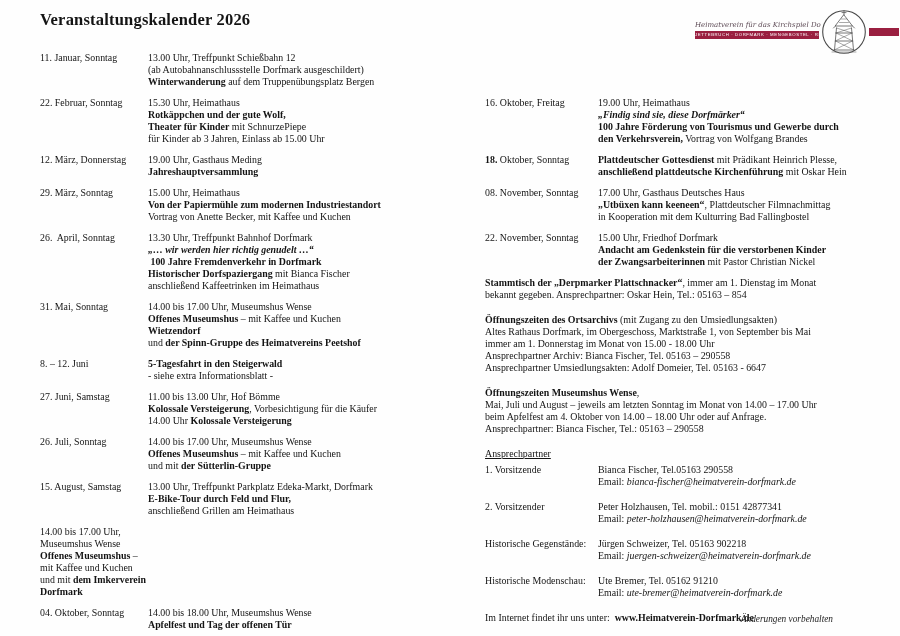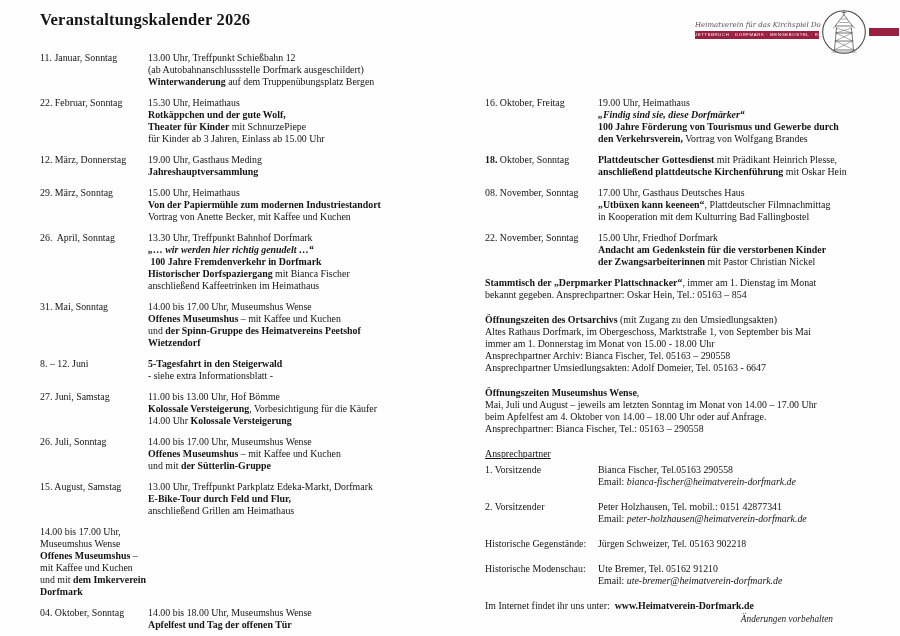--- a/index.html
+++ b/index.html
@@ -107,22 +107,22 @@
           <div class="line"><span class="b"> 100 Jahre Fremdenverkehr in Dorfmark</span></div>
           <div class="line"><span class="b">Historischer Dorfspaziergang</span><span> mit Bianca Fischer</span></div>
           <div class="line"><span>anschließend Kaffeetrinken im Heimathaus</span></div>
         </div>
       </div>
       <div class="row event">
         <div class="date"><span>31. Mai, Sonntag</span></div>
         <div class="desc">
           <div class="line"><span>14.00 bis 17.00 Uhr, Museumshus Wense</span></div>
           <div class="line"><span class="b">Offenes Museumshus</span><span> – mit Kaffee und Kuchen</span></div>
+          <div class="line"><span class="b">Wietzendorf</span></div>
           <div class="line"><span>und </span><span class="b">der Spinn-Gruppe des Heimatvereins Peetshof</span></div>
-          <div class="line"><span class="b">Wietzendorf</span></div>
         </div>
       </div>
       <div class="row event">
         <div class="date"><span>8. – 12. Juni</span></div>
         <div class="desc">
           <div class="line"><span class="b">5-Tagesfahrt in den Steigerwald</span></div>
           <div class="line"><span>- siehe extra Informationsblatt -</span></div>
         </div>
       </div>
       <div class="row event">
@@ -228,20 +228,21 @@
         <div class="date"><span>2. Vorsitzender</span></div>
         <div class="desc">
           <div class="line"><span>Peter Holzhausen, Tel. mobil.: 0151 42877341</span></div>
           <div class="line"><span>Email: </span><span class="i">peter-holzhausen@heimatverein-dorfmark.de</span></div>
         </div>
       </div>
       <div class="row pair">
         <div class="date"><span>Historische Gegenstände:</span></div>
         <div class="desc">
           <div class="line"><span>Jürgen Schweizer, Tel. 05163 902218</span></div>
+          <div class="line"><span>Email: </span><span class="i">juergen-schweizer@heimatverein-dorfmark.de</span></div>
         </div>
       </div>
       <div class="row pair">
         <div class="date"><span>Historische Modenschau:</span></div>
         <div class="desc">
           <div class="line"><span>Ute Bremer, Tel. 05162 91210</span></div>
           <div class="line"><span>Email: </span><span class="i">ute-bremer@heimatverein-dorfmark.de</span></div>
         </div>
       </div>
       <div class="para">

